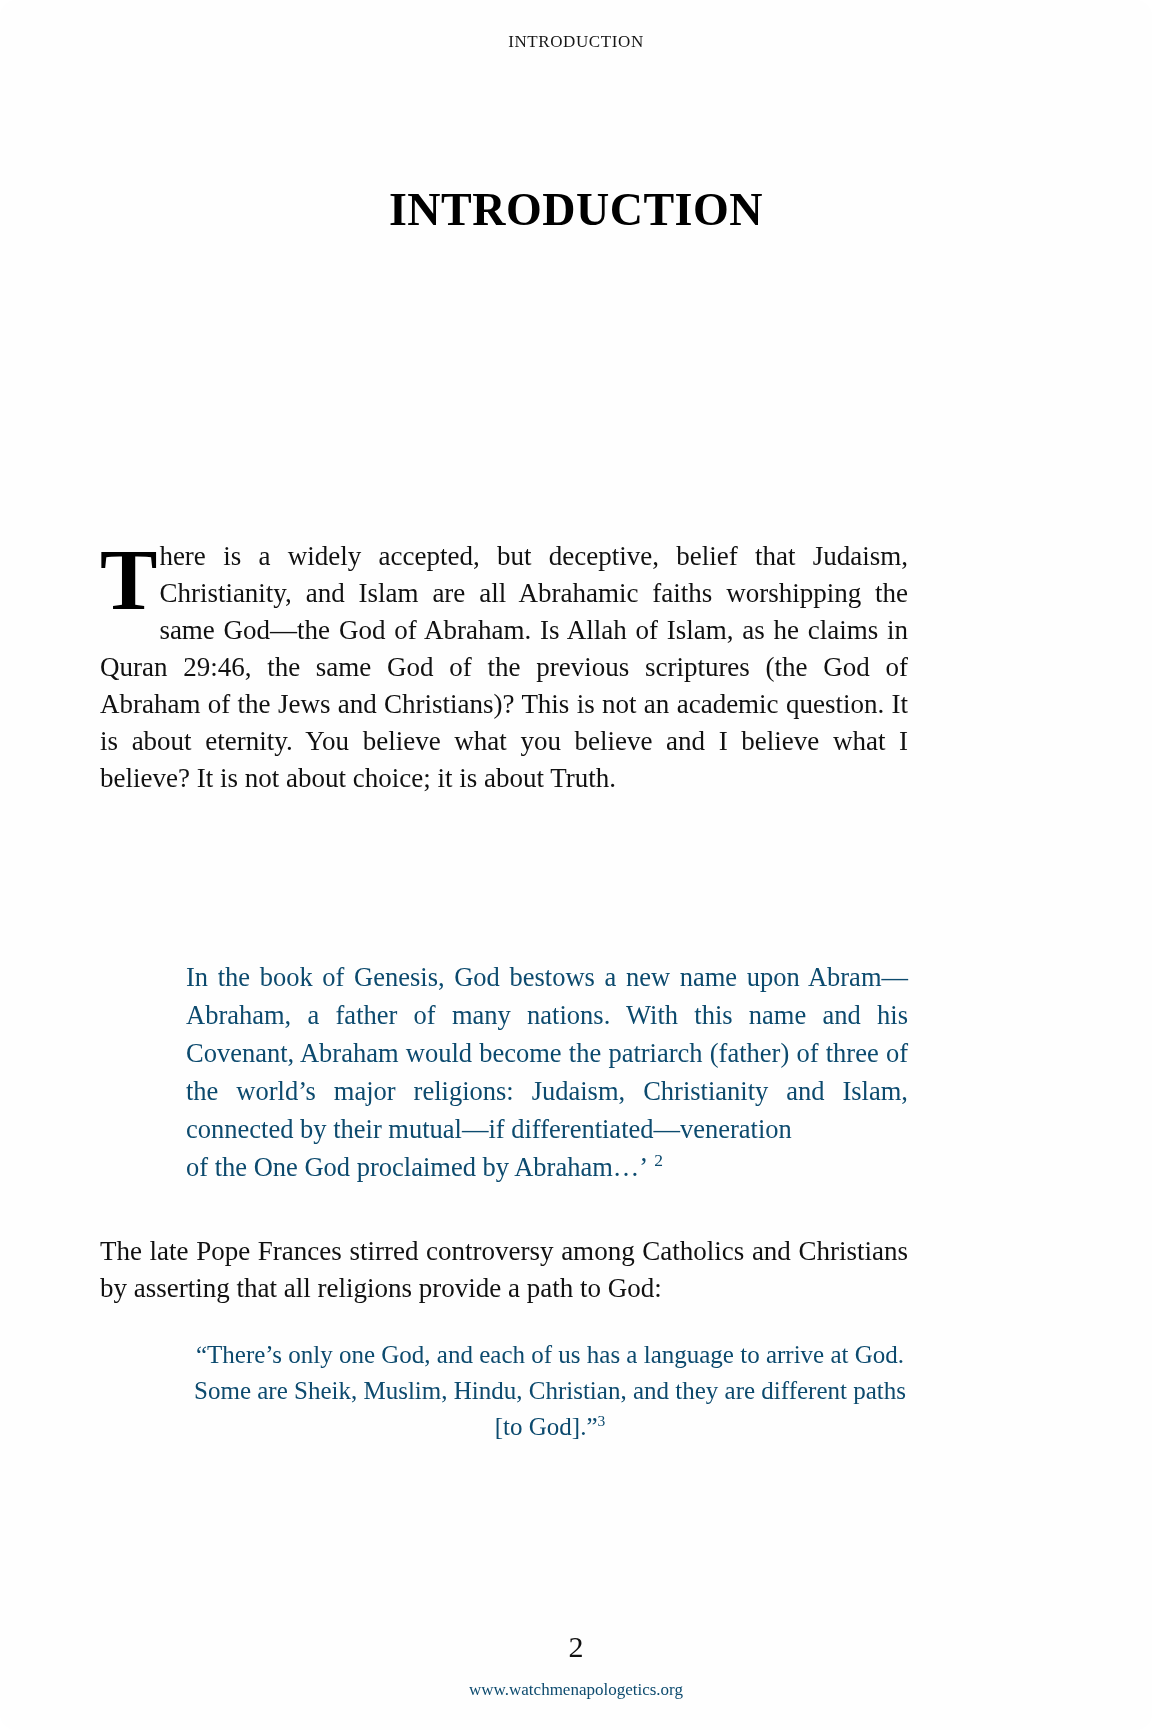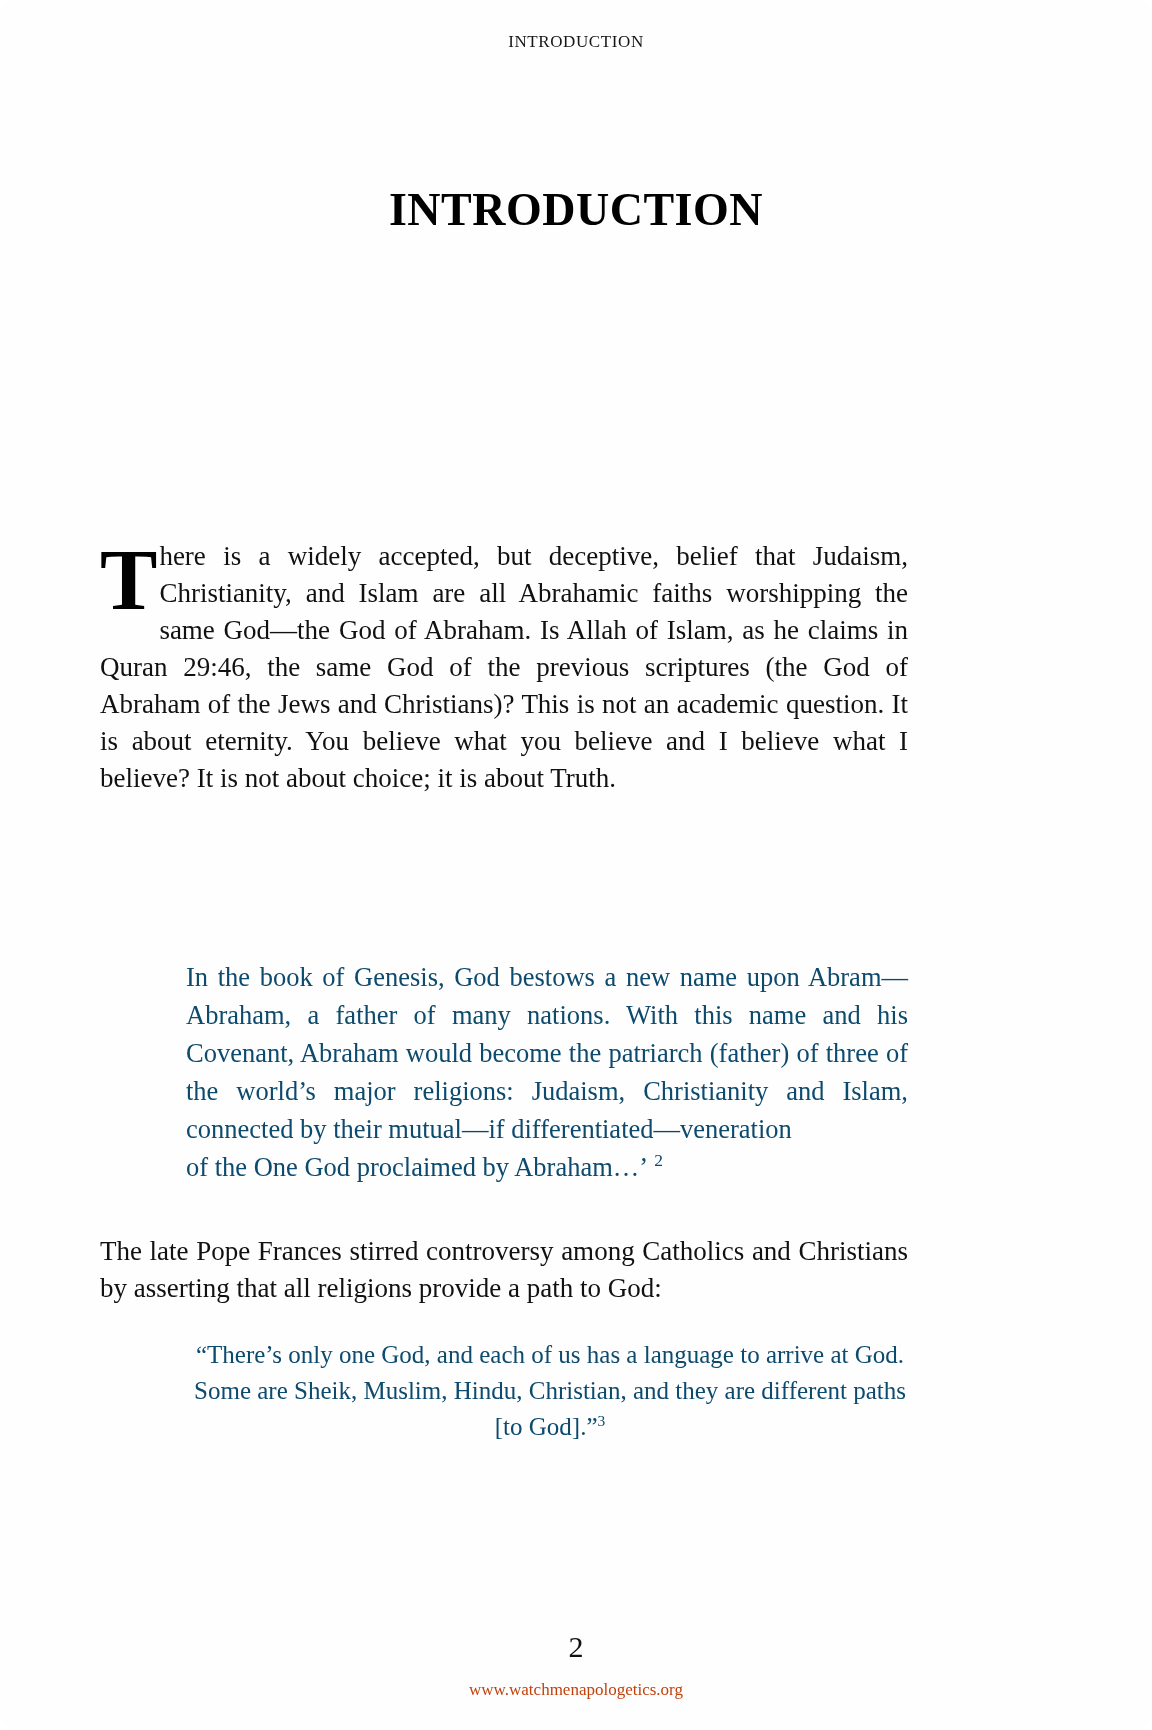--- a/index.html
+++ b/index.html
@@ -177,21 +177,21 @@
     font-size: 30px;
     color: #111;
   }
   .site-footer {
     position: absolute;
     bottom: 30px;
     left: 0;
     right: 0;
     text-align: center;
     font-size: 17px;
-    color: #c2410c;
+    color: #0c4a6e;
   }
 </style>
 </head>
 <body>
 
 <div class="page">
 
   <div class="running-header">INTRODUCTION</div>
 
   <h1 class="chapter-title">INTRODUCTION</h1>

